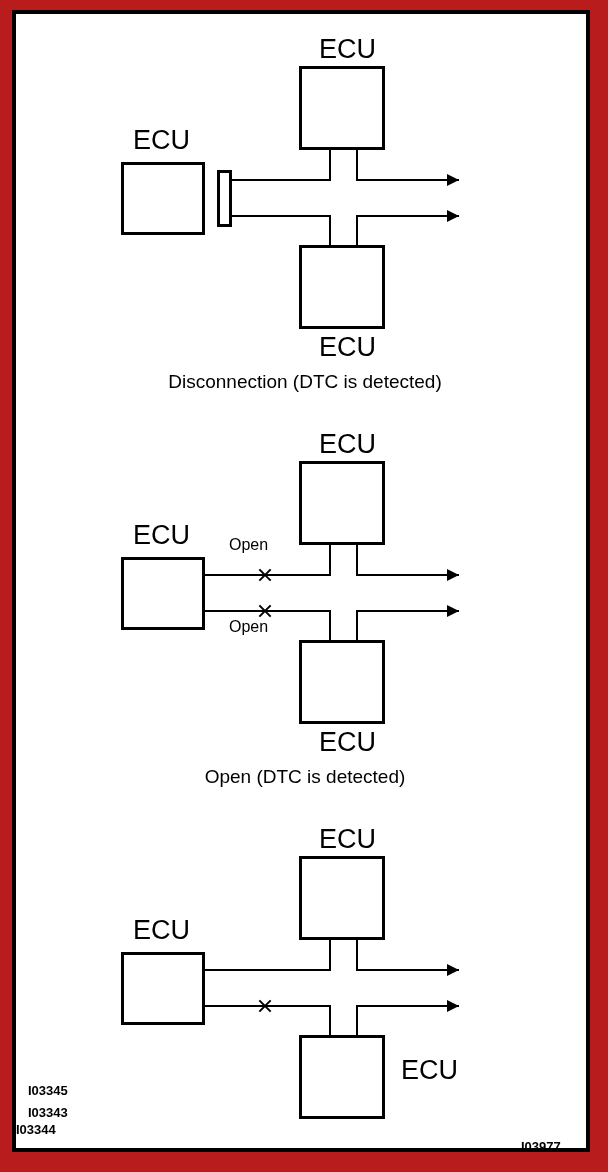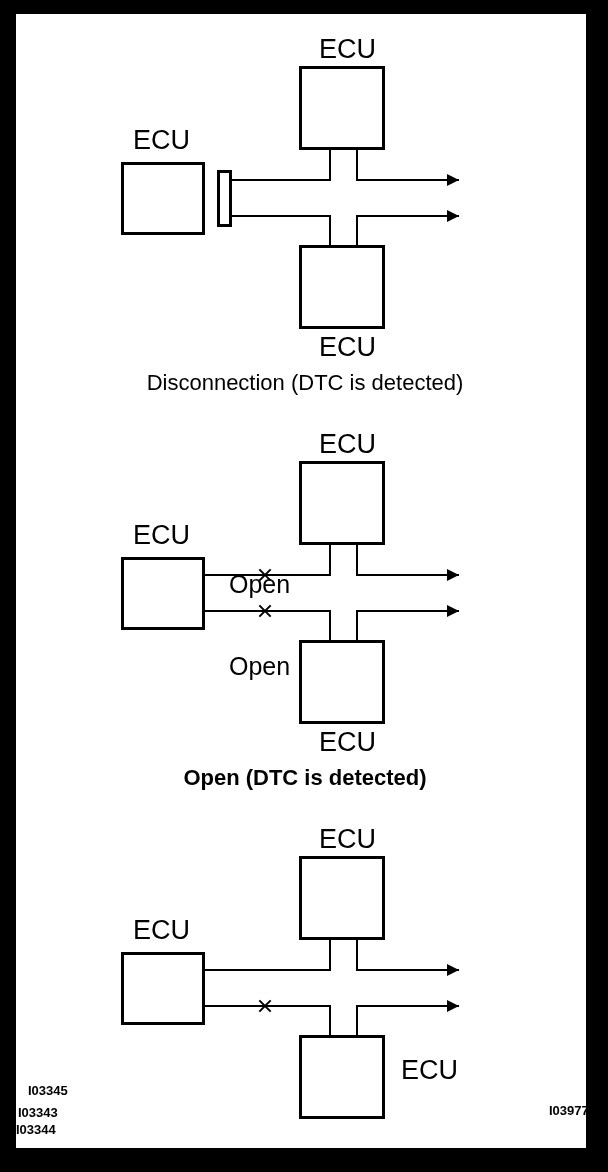--- a/index.html
+++ b/index.html
@@ -8,21 +8,21 @@
     background: #ffffff;
   }
   body {
     font-family: "Liberation Sans", sans-serif;
     color: #000000;
   }
   #page {
     position: relative;
     width: 608px;
     height: 1172px;
-    background: #000000;
+    background: #b91c1c;
     overflow: hidden;
   }
   #frame {
     position: absolute;
     left: 12px;
     top: 10px;
     width: 578px;
     height: 1142px;
     border: 4px solid #000000;
     box-sizing: border-box;
@@ -48,33 +48,32 @@
   .label {
     position: absolute;
     font-size: 27px;
     line-height: 1;
     letter-spacing: 0px;
     white-space: nowrap;
     color: #000000;
   }
   .caption {
     position: absolute;
-    font-size: 22px;
+    font-size: 19px;
     line-height: 1;
     white-space: nowrap;
     text-align: center;
     color: #000000;
   }
   .open-label {
     position: absolute;
-    font-size: 25px;
+    font-size: 16px;
     line-height: 1;
     white-space: nowrap;
     color: #000000;
-    margin-top: 35px;
   }
   .hline {
     position: absolute;
     height: 0;
     border-top: 2px solid #000000;
   }
   .vline {
     position: absolute;
     width: 0;
     border-left: 2px solid #000000;
@@ -190,21 +189,21 @@
       <div class="arrow-head" style="left:431px; top:196px;"></div>
 
       <div class="xmark" style="left:240px; top:194px;"></div>
 
       <div class="open-label" style="left:213px; top:210px;">Open</div>
 
       <div class="ecu-box" style="left:283px; top:231px; width:86px; height:84px;"></div>
 
       <div class="label" style="left:303px; top:320px;">ECU</div>
 
-      <div class="caption" style="left:0px; top:358px; width:578px;font-weight:bold;">Open (DTC is detected)</div>
+      <div class="caption" style="left:0px; top:358px; width:578px;">Open (DTC is detected)</div>
     </div>
 
     <div class="panel" style="top:790px; height:352px;">
 
       <div class="label" style="left:303px; top:22px;">ECU</div>
 
       <div class="ecu-box" style="left:283px; top:52px; width:86px; height:84px;"></div>
 
       <div class="label" style="left:117px; top:113px;">ECU</div>
 
@@ -222,19 +221,19 @@
       <div class="hline" style="left:340px; top:201px; width:103px;"></div>
       <div class="arrow-head" style="left:431px; top:196px;"></div>
       <div class="xmark" style="left:240px; top:194px;"></div>
 
       <div class="ecu-box" style="left:283px; top:231px; width:86px; height:84px;"></div>
 
       <div class="label" style="left:385px; top:253px;">ECU</div>
 
     </div>
 
-    <div class="refcodes" style="left:2px; top:1091px;">I03343</div>
+    <div class="refcodes" style="left:12px; top:1091px;">I03343</div>
     <div class="refcodes" style="left:0; top:1108px;">I03344</div>
     <div class="refcodes" style="left:12px; top:1069px;">I03345</div>
-    <div class="refcode-right" style="left:505px; top:1089px;margin-left:28px;">I03977</div>
+    <div class="refcode-right" style="left:505px; top:1125px;">I03977</div>
 
   </div>
 </div>
 
 </body></html>

